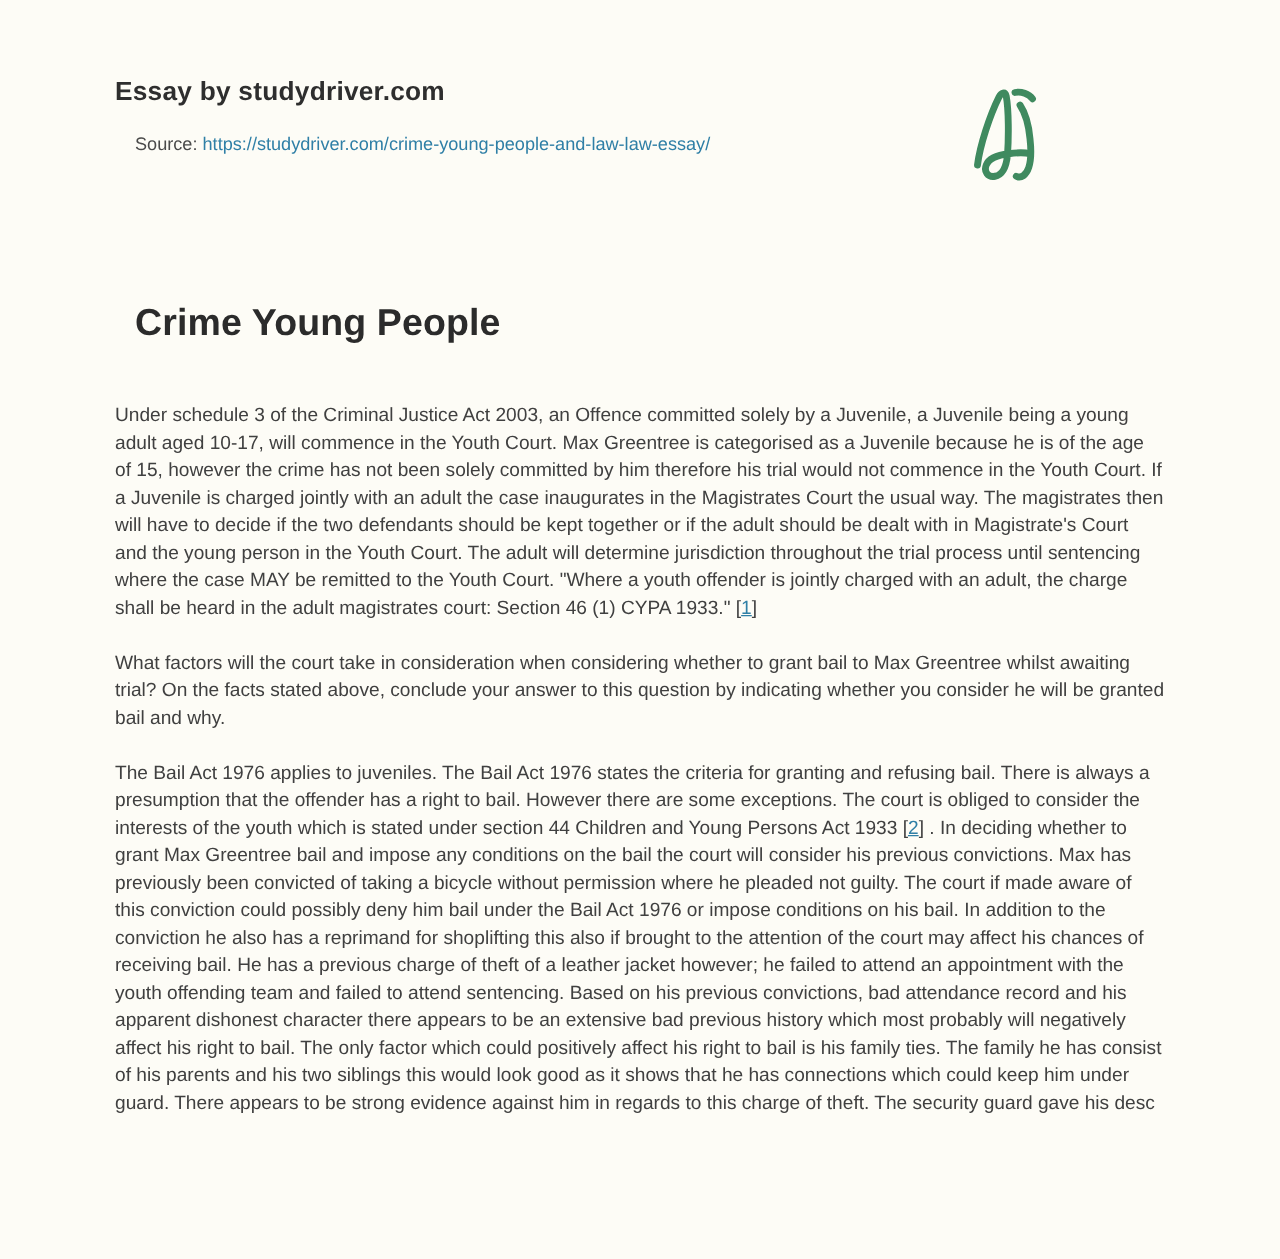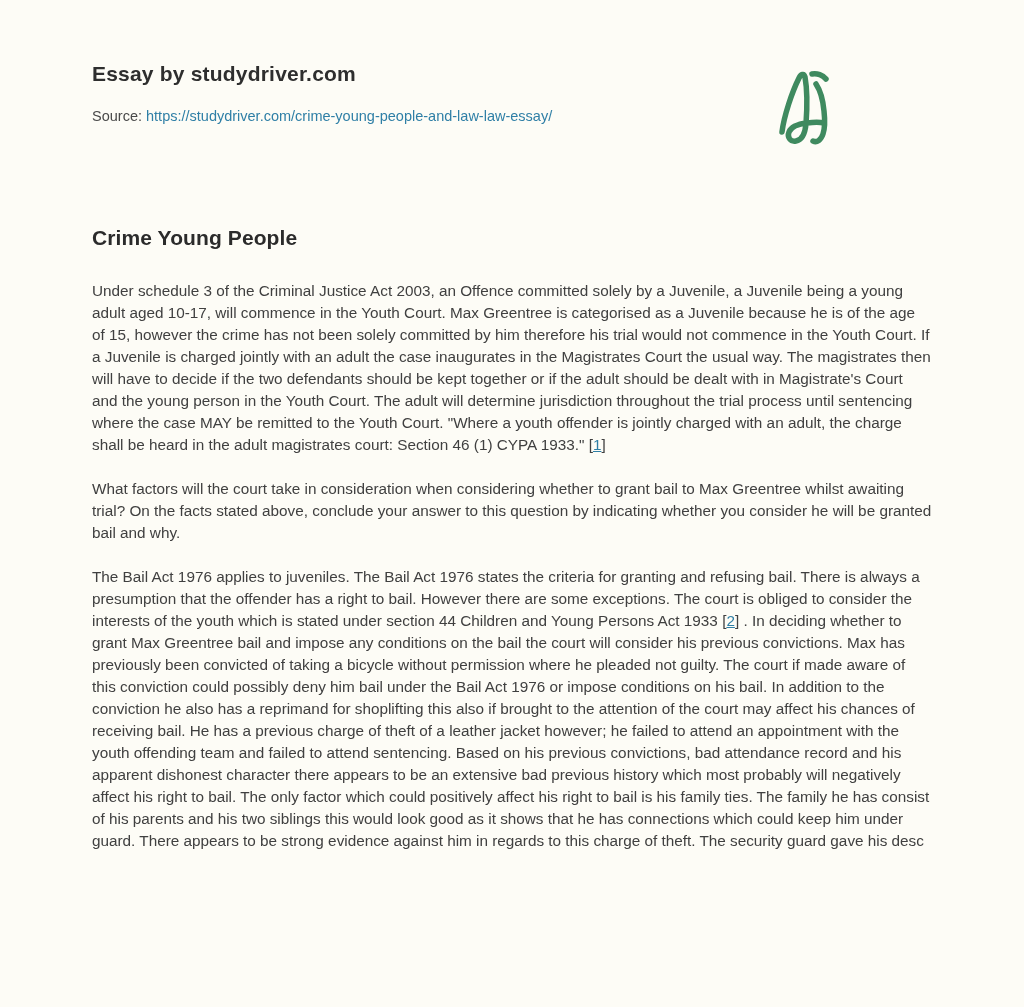--- a/index.html
+++ b/index.html
@@ -29,42 +29,43 @@
     font-size: 21px;
     font-weight: bold;
     color: #2e2e2e;
     letter-spacing: 0.2px;
     margin: 0;
   }
   .source-line {
     margin-top: 22px;
     font-size: 14.5px;
     color: #4a4a4a;
+    margin-left: 16px;
   }
   .source-label {
     color: #4a4a4a;
   }
   .source-url {
     color: #2f7fa6;
     text-decoration: none;
   }
   .logo {
     position: absolute;
     top: 58px;
     right: 78px;
     width: 110px;
     height: 96px;
   }
   .logo svg {
     display: block;
   }
   .doc-title {
-    margin: 0;
+    margin: 16px;
     padding-top: 102px;
-    font-size: 21px;
+    font-size: 30px;
     font-weight: bold;
     color: #2b2b2b;
     letter-spacing: 0.1px;
   }
   .body-copy {
     padding-top: 30px;
   }
   .body-copy p {
     margin: 0 0 22px 0;
     font-size: 15.3px;

